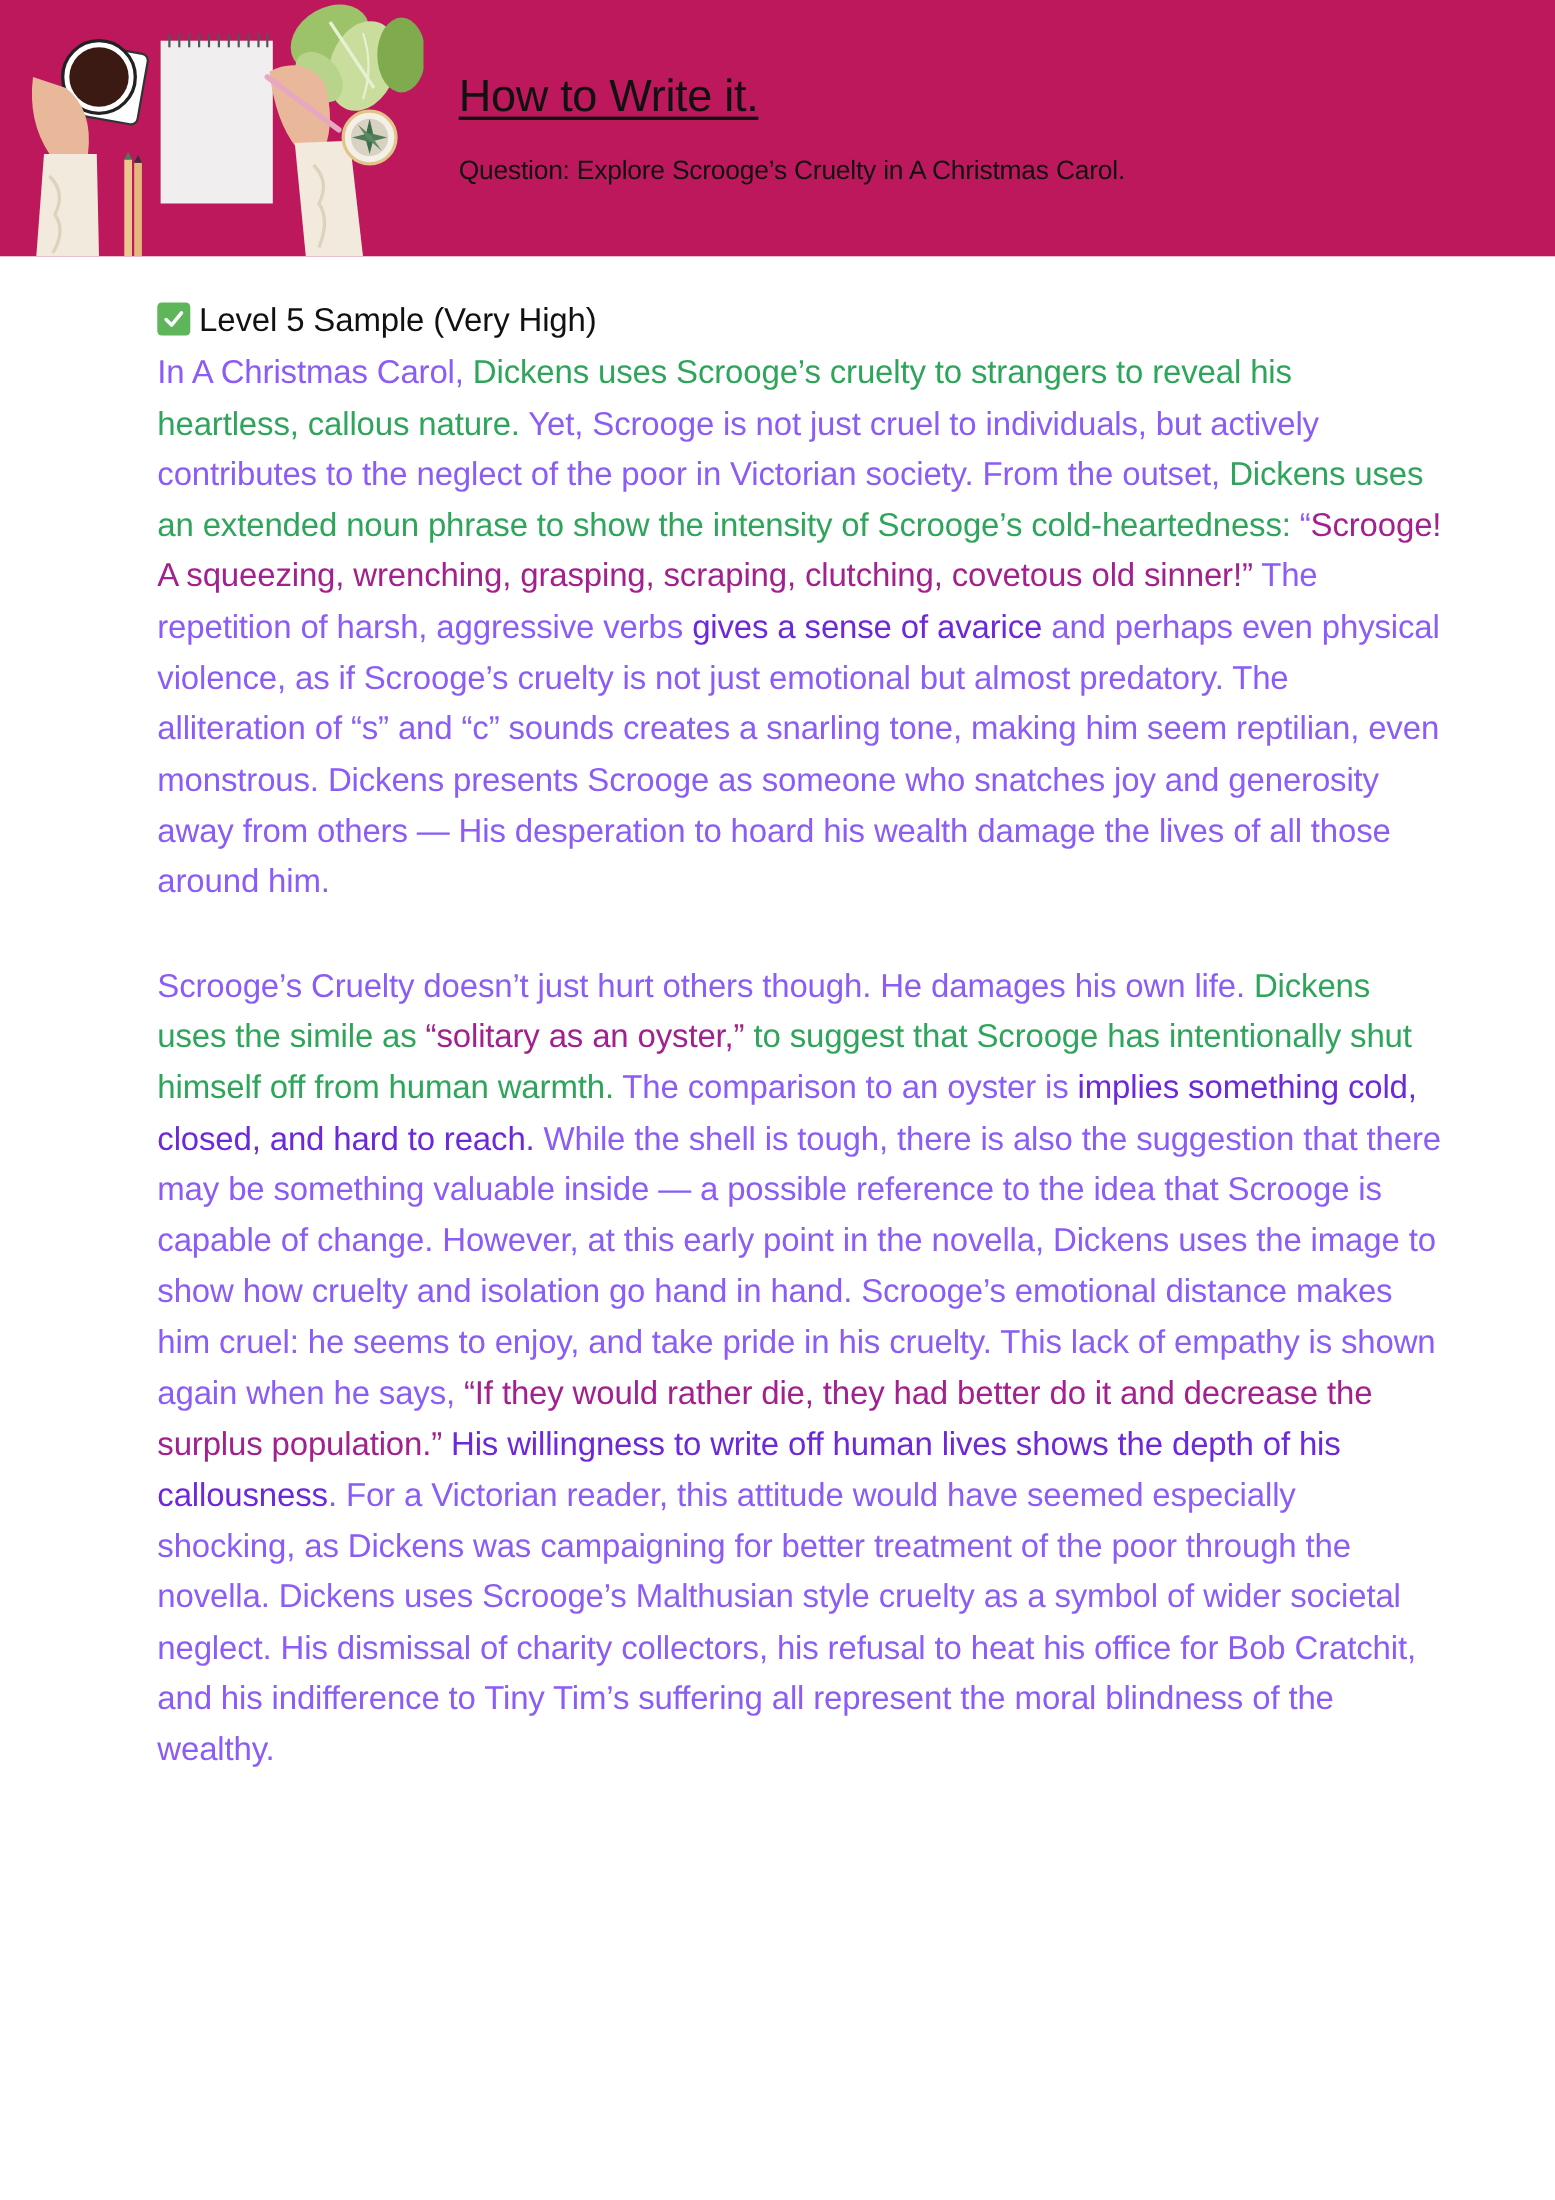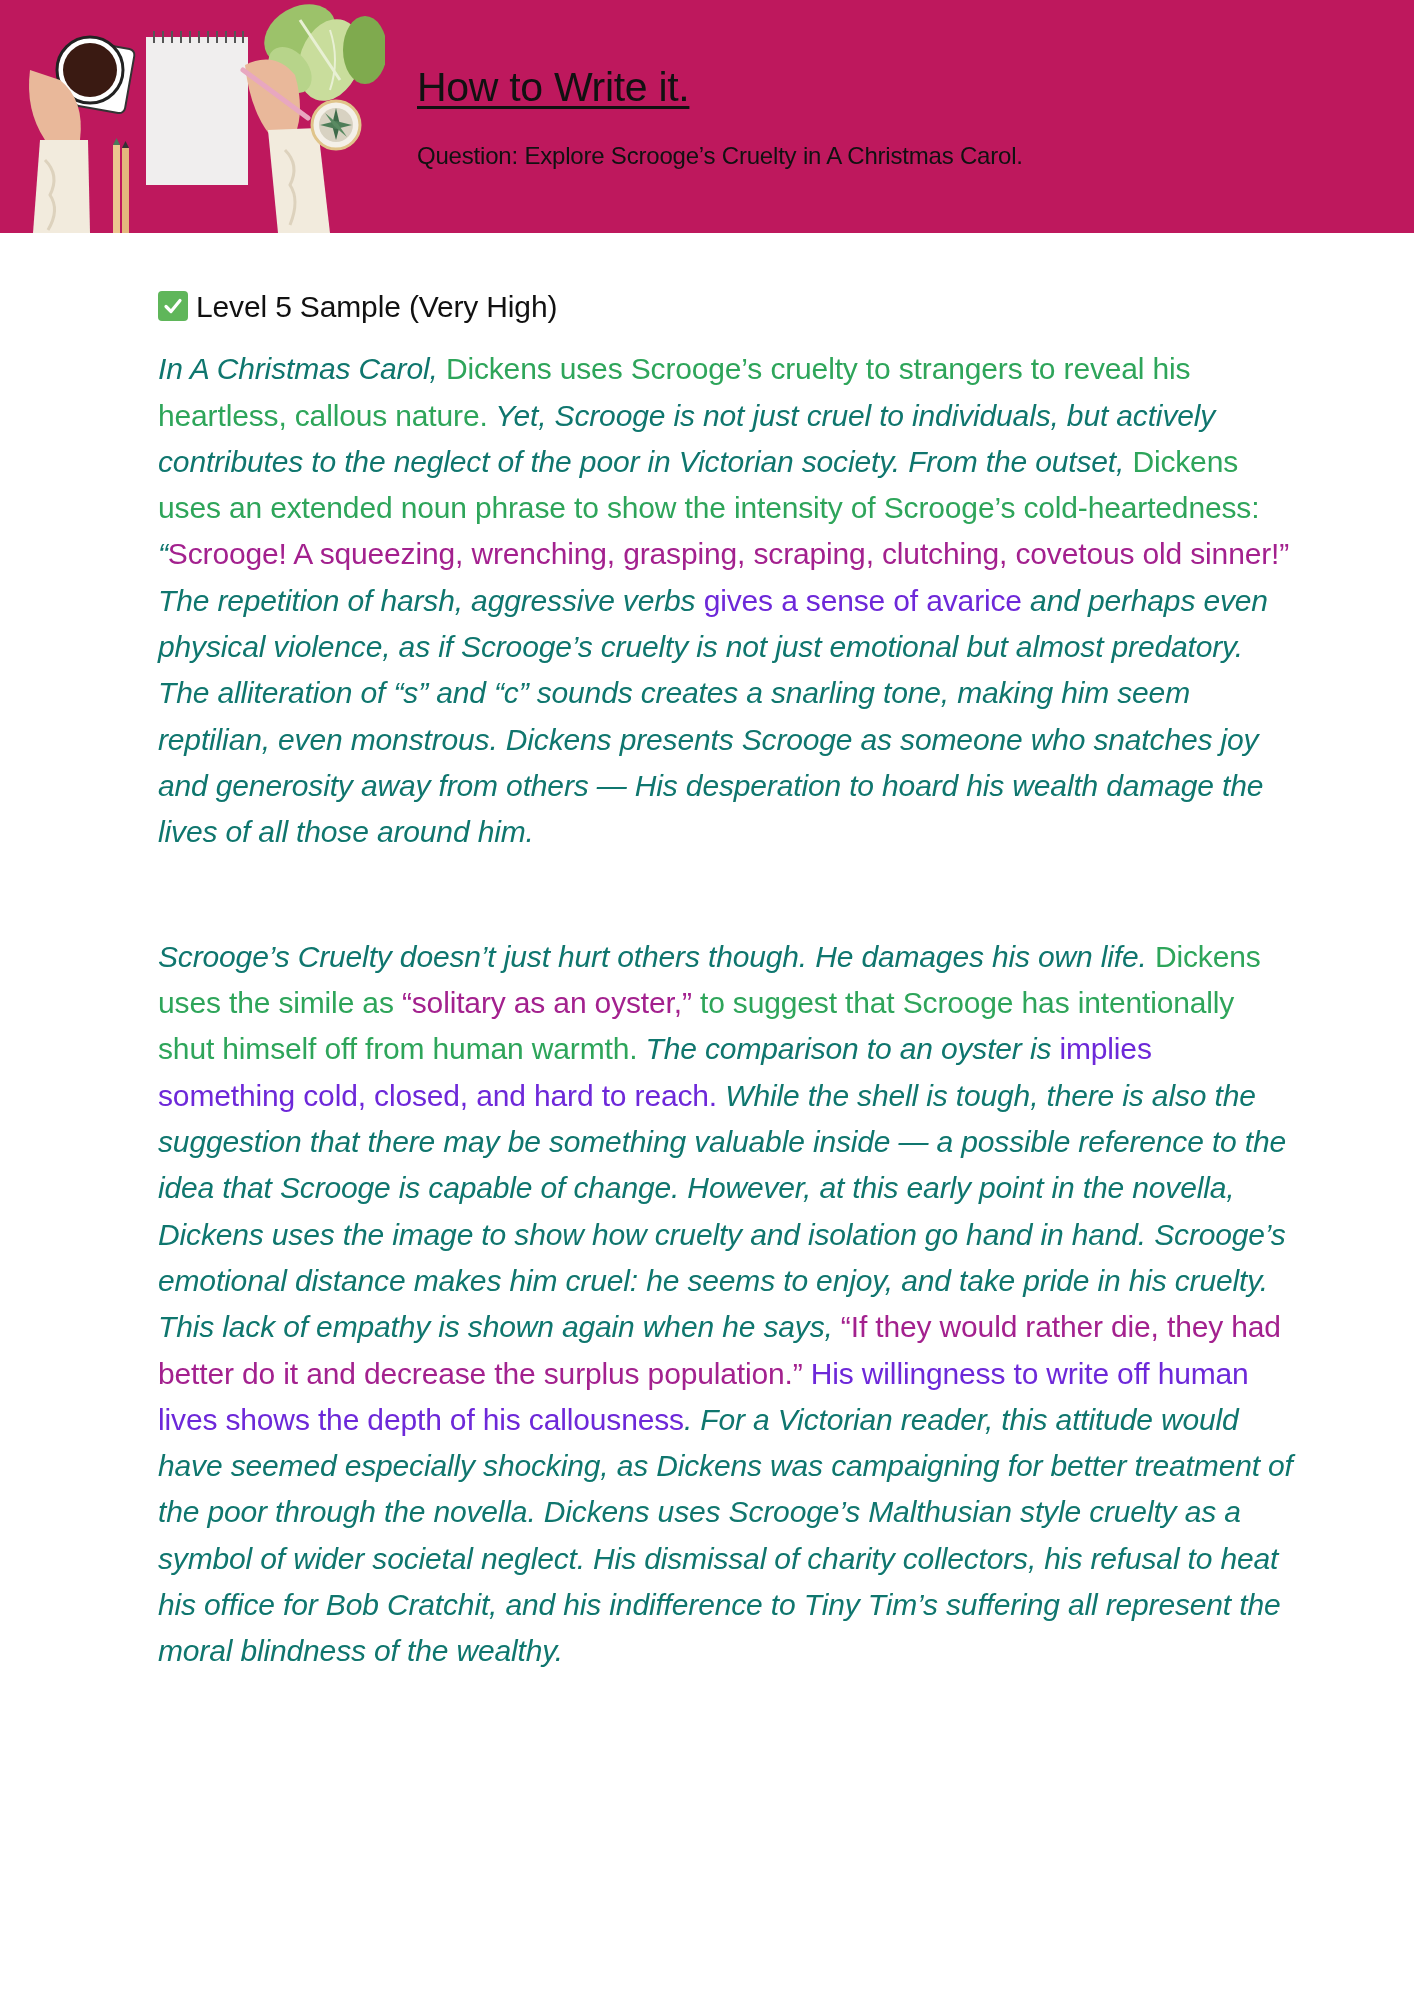--- a/index.html
+++ b/index.html
@@ -5,29 +5,29 @@
     html, body { margin: 0; padding: 0; background: #ffffff; }
     body { width: 1414px; height: 2000px; position: relative; overflow: hidden;
            font-family: "Liberation Sans", sans-serif; color: #111111; }
     .header { position: absolute; left: 0; top: 0; width: 1414px; height: 233px; background: #be185d; }
     .illustration { position: absolute; left: 0; top: 0; width: 385px; height: 233px; }
     .title { position: absolute; left: 417px; top: 64px; font-size: 41px; text-decoration: underline;
              text-decoration-thickness: 3px; text-underline-offset: 5px; color: #111; letter-spacing: -0.3px; }
     .question { position: absolute; left: 417px; top: 142px; font-size: 24px; color: #111; letter-spacing: -0.2px; }
     .content { position: absolute; left: 142px; top: 268px; width: 1170px; font-size: 30px; line-height: 46.3px;
                letter-spacing: -0.15px; }
-    .content p { margin: 16px; }
+    .content p { margin: 1px; }
     .gap { height: 46.3px; }
     .check { display: inline-block; width: 30px; height: 30px; background: #5fb65a; border-radius: 4px;
              vertical-align: -4px; margin-right: 8px; position: relative; }
     .check svg { position: absolute; left: 3px; top: 3px; }
     .c-green { color: #2ea55a; }
     .c-mag { color: #a3218e; }
     .c-blue { color: #6d28d9; }
-    .c-black { color: #0f766e; font-style: italic; }
+    .c-black { color: #8b5cf6; }
   </style>
 </head>
 <body>
 
 <div class="header">
   <svg class="illustration" viewBox="0 0 385 233" width="385" height="233">
 
     <g>
       <ellipse cx="300" cy="35" rx="38" ry="28" fill="#9cc26a" transform="rotate(-30 300 35)"></ellipse>
       <ellipse cx="330" cy="60" rx="30" ry="42" fill="#c9dd9c" transform="rotate(20 330 60)"></ellipse>

